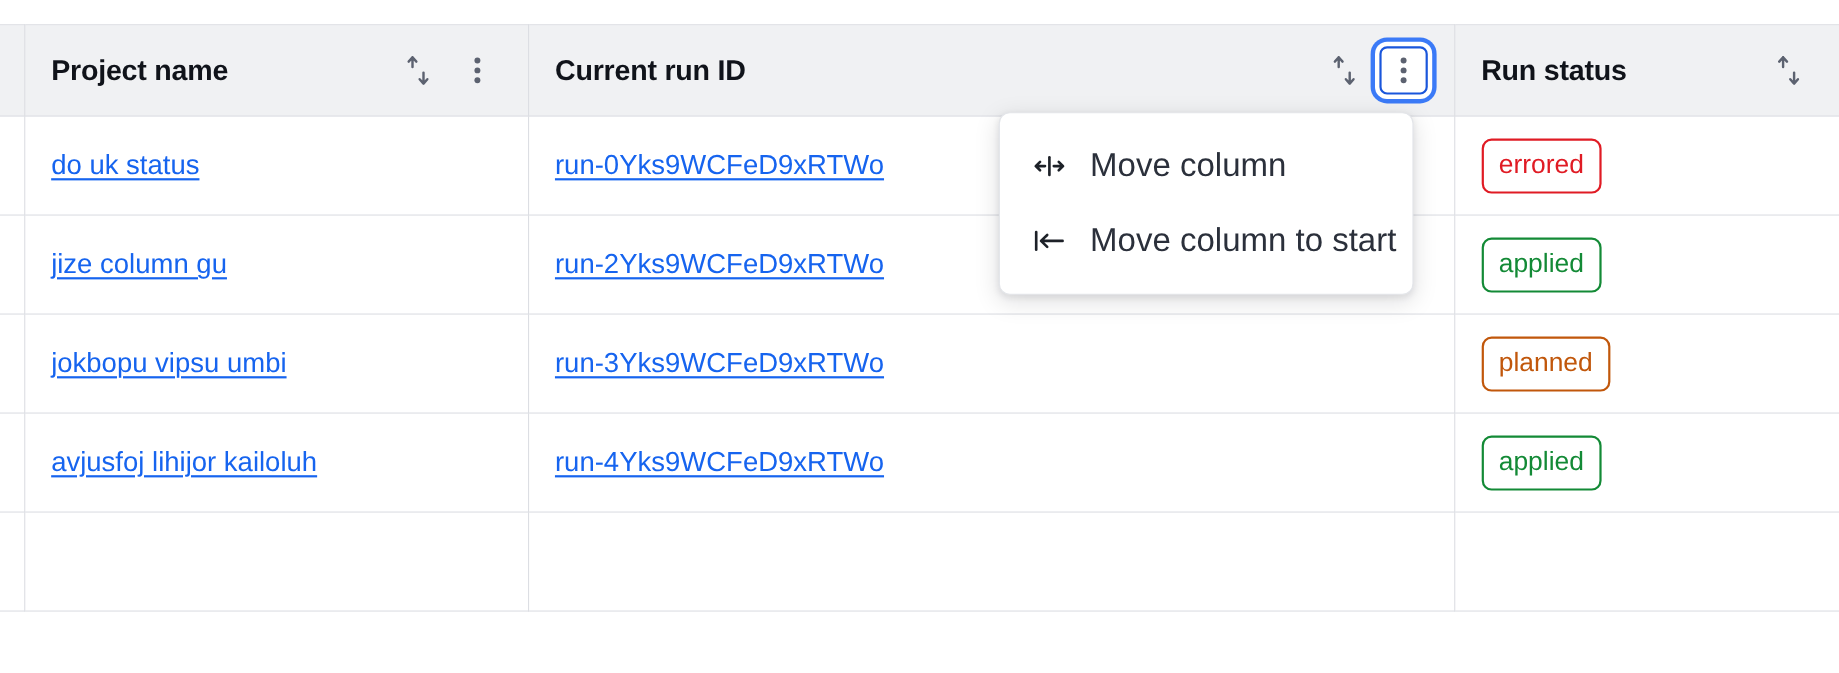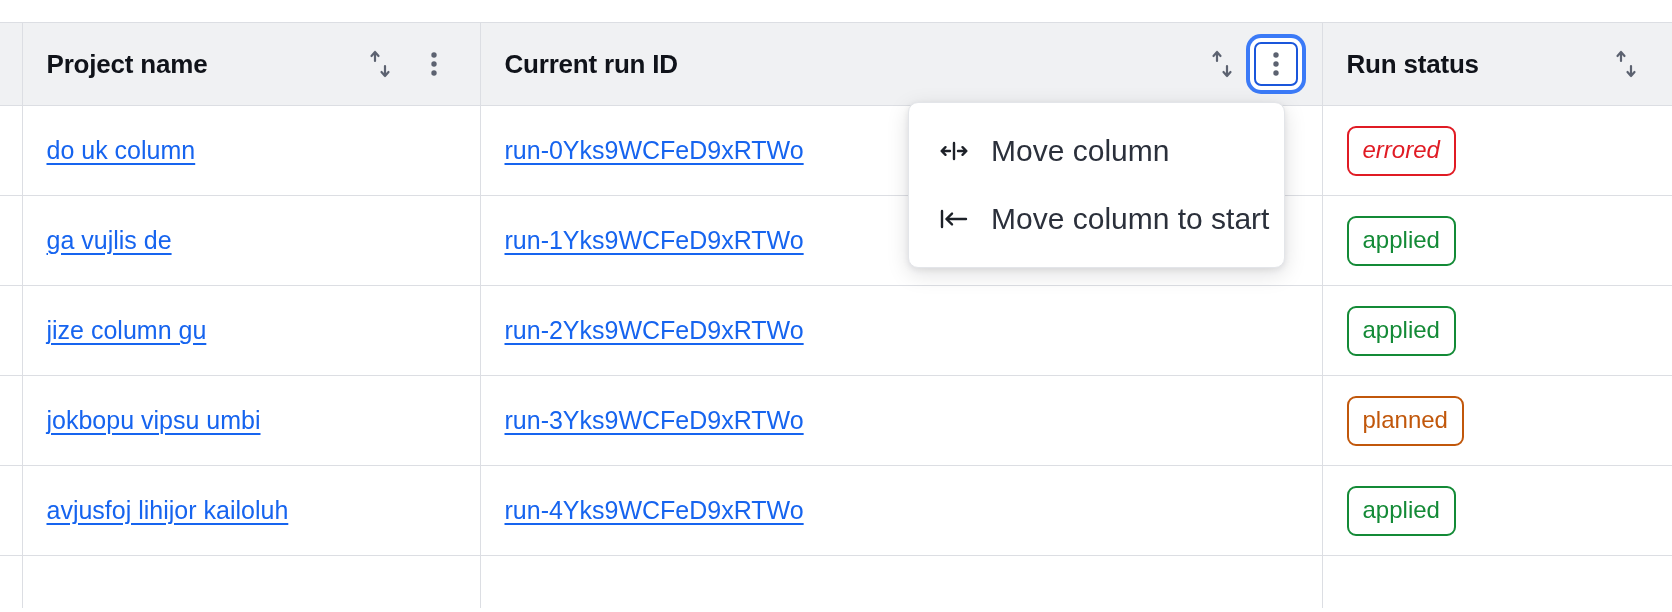--- a/index.html
+++ b/index.html
@@ -115,21 +115,21 @@
 
   .badge {
     display: inline-block;
     font-size: 24px;
     line-height: 1;
     padding: 10px 14px 12px;
     border-radius: 9px;
     border: 2px solid currentColor;
     white-space: nowrap;
   }
-  .badge.errored { color: #e01b24; font-style: italic; }
+  .badge.errored { color: #e01b24; }
   .badge.applied { color: #138a36; }
   .badge.planned { color: #c1570b; }
 
   
   .menu {
     position: absolute;
     left: 908px;
     top: 102px;
     width: 377px;
     background: #ffffff;
@@ -234,42 +234,30 @@
               </span>
             </div>
           </th>
         </tr>
       </thead>
 
       <tbody>
         <tr>
           <td class="select-cell"></td>
           <td>
-            <a class="cell-link">do uk column</a>
+            <a class="cell-link">do uk status</a>
           </td>
           <td>
             <a class="cell-link">run-0Yks9WCFeD9xRTWo</a>
           </td>
           <td>
             <span class="badge errored">errored</span>
           </td>
         </tr>
 
-        <tr>
-          <td class="select-cell"></td>
-          <td>
-            <a class="cell-link">ga vujlis de</a>
-          </td>
-          <td>
-            <a class="cell-link">run-1Yks9WCFeD9xRTWo</a>
-          </td>
-          <td>
-            <span class="badge applied">applied</span>
-          </td>
-        </tr>
 
         <tr>
           <td class="select-cell"></td>
           <td>
             <a class="cell-link">jize column gu</a>
           </td>
           <td>
             <a class="cell-link">run-2Yks9WCFeD9xRTWo</a>
           </td>
           <td>

